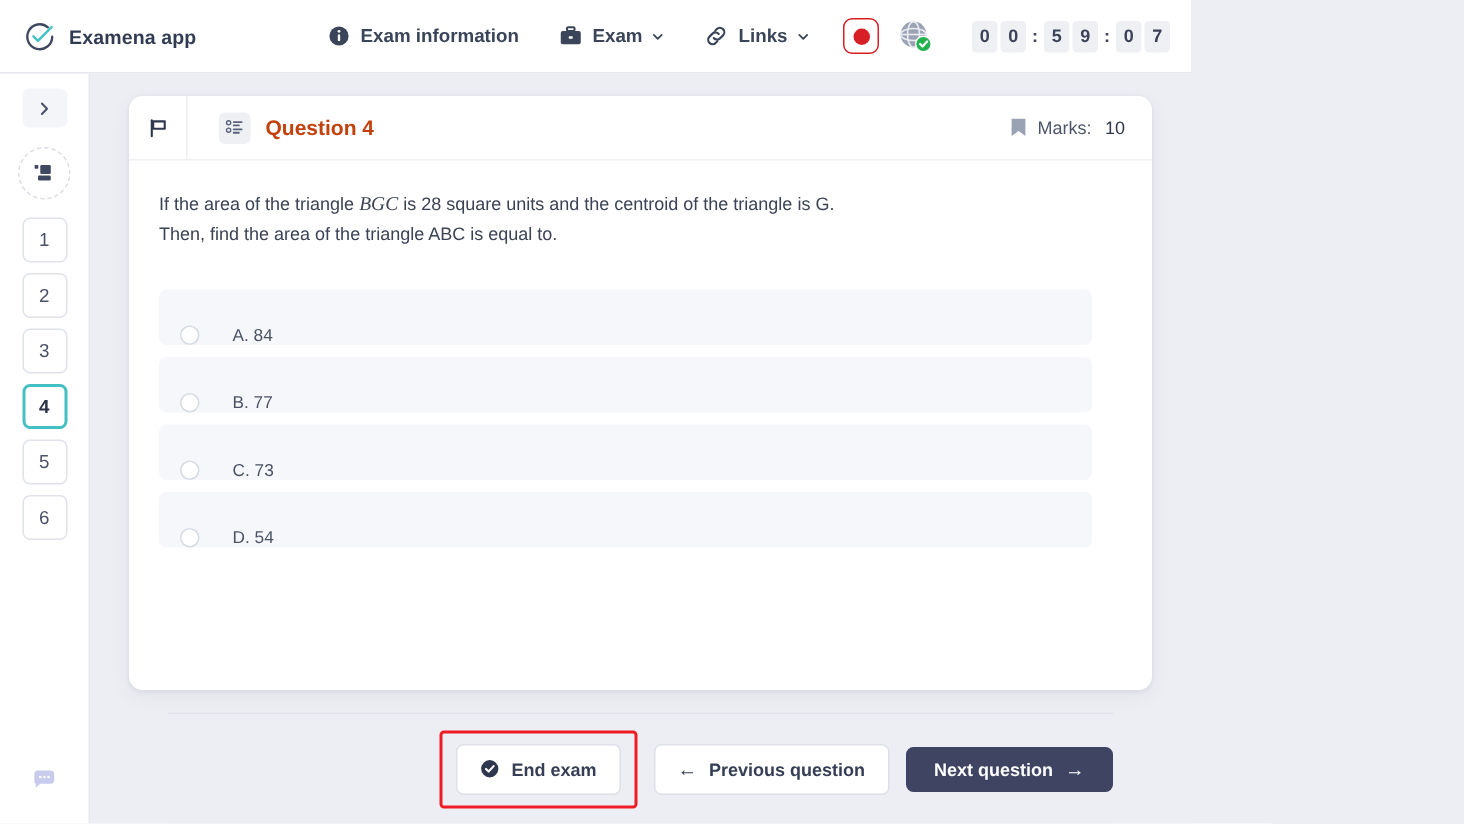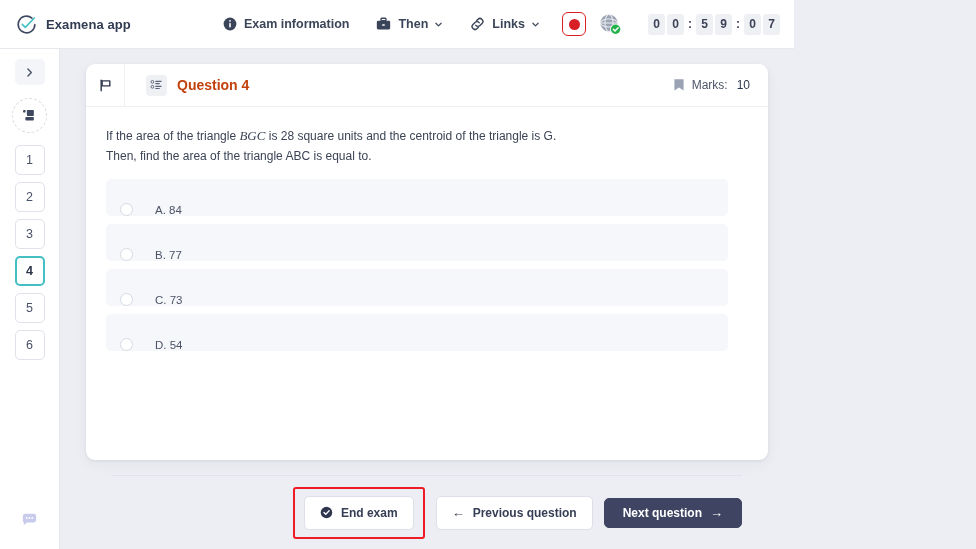--- a/index.html
+++ b/index.html
@@ -287,21 +287,21 @@
     padding: 19px 20px 0 20px;
     flex: 1;
     min-height: 0;
   }
 
   .q-text {
     font-size: 12px;
     line-height: 20px;
     color: #3b4355;
     max-width: 470px;
-    margin-bottom: 13px;
+    margin-bottom: 27px;
   }
   .q-text i {
     font-family: "Liberation Serif", serif;
     font-style: italic;
     font-size: 13px;
   }
 
   .options {
     display: flex;
     flex-direction: column;
@@ -412,21 +412,21 @@
         </svg>
         <span>Exam information</span>
       </div>
 
       <div class="nav-item">
         <svg class="nav-icon" width="15" height="14" viewBox="0 0 18 16">
           <rect x="6" y="1" width="6" height="3" rx="1" fill="none" stroke="#3b4559" stroke-width="1.7"></rect>
           <rect x="1" y="4" width="16" height="10.5" rx="1.6" fill="#3b4559"></rect>
           <rect x="7.4" y="8.2" width="3.2" height="2" rx=".6" fill="#ffffff"></rect>
         </svg>
-        <span>Then</span>
+        <span>Exam</span>
         <svg class="chev" viewBox="0 0 12 12">
           <path d="M2.5 4.3L6 7.8l3.5-3.5" fill="none" stroke="#3b4559" stroke-width="1.6" stroke-linecap="round" stroke-linejoin="round"></path>
         </svg>
       </div>
 
       <div class="nav-item">
         <svg class="nav-icon" width="15" height="14" viewBox="0 0 18 16">
           <path d="M7 9.6a3.4 3.4 0 0 0 5 .3l2.4-2.4a3.5 3.5 0 0 0-5-5L8.1 3.9" fill="none" stroke="#3b4559" stroke-width="1.7" stroke-linecap="round"></path>
           <path d="M11 6.4a3.4 3.4 0 0 0-5-.3L3.6 8.5a3.5 3.5 0 0 0 5 5l1.3-1.4" fill="none" stroke="#3b4559" stroke-width="1.7" stroke-linecap="round"></path>
         </svg>

